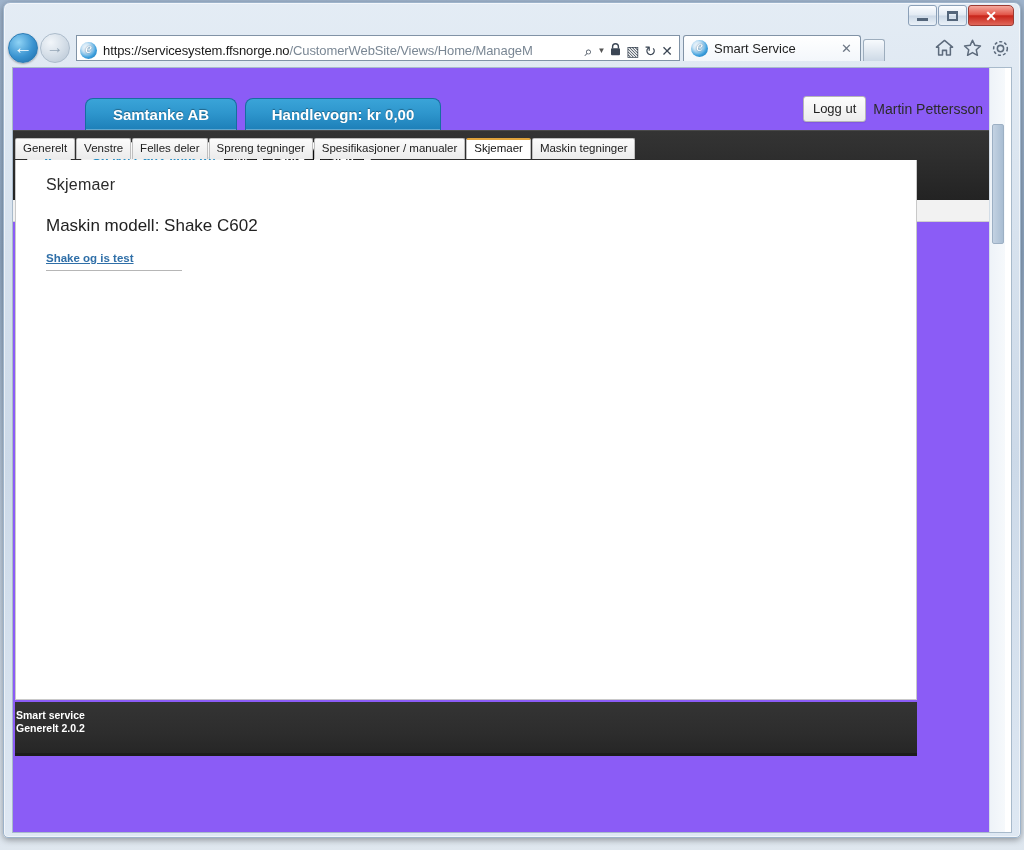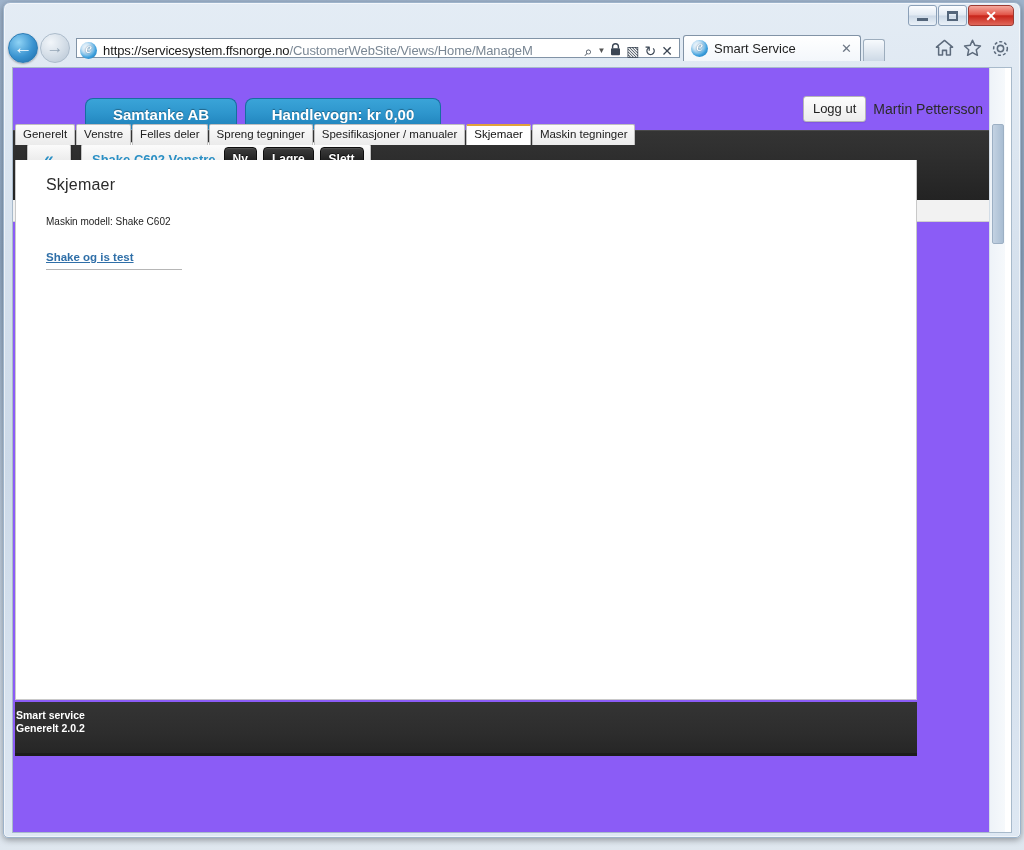--- a/index.html
+++ b/index.html
@@ -74,21 +74,21 @@
   .navbtn.fwd {
     background: radial-gradient(circle at 35% 30%, #f2f6fa 0%, #d2dce6 55%, #b5c3d2 100%);
     border: 1px solid #adbccb;
     color: #93a4b5;
     margin-left: 2px;
     font-size: 17px;
   }
   .addrwrap {
     flex: none;
     width: 604px;
-    height: 20px;
+    height: 26px;
     margin-left: 6px;
     background: #ffffff;
     border: 1px solid #8193a6;
     display: flex; align-items: center;
     padding: 5px 2px 0 3px;
     font-size: 13px;
   }
   .ie-logo {
     width: 17px; height: 17px; flex: none;
     border-radius: 50%;
@@ -234,21 +234,21 @@
   }
 
   
   .ctabs {
     position: absolute; left: 0; top: 132px;
     width: 992px; height: 22px;
     background: #f2f2f2;
     border-bottom: 1px solid #cfcfcf;
   }
   .ctabrow {
-    position: absolute; left: 2px; top: 56px;
+    position: absolute; left: 2px; top: 70px;
     display: flex; align-items: flex-end;
   }
   .ctab {
     font-size: 11.5px;
     color: #202020;
     padding: 3px 7px 4px;
     border: 1px solid #bfbfbf;
     border-bottom: none;
     background: linear-gradient(180deg,#fbfbfb 0%, #ebebeb 100%);
     margin-right: 1px;
@@ -272,21 +272,21 @@
     border: 1px solid #c9c9c9;
     border-top: none;
   }
   .panel-inner { padding: 16px 0 0 30px; }
   .panel h1 {
     margin: 0 0 22px 0;
     font-size: 16px; font-weight: normal;
     color: #2b2b2b;
     letter-spacing: .2px;
   }
-  .model-line { font-size: 10px; color: #222; margin-bottom: 20px; }
+  .model-line { font-size: 17px; color: #222; margin-bottom: 12px; }
   .form-link {
     display: inline-block;
     font-size: 11.5px;
     color: #2f6fa8;
     text-decoration: underline;
     font-weight: bold;
   }
   .hr-thin {
     width: 136px;
     height: 1px;

